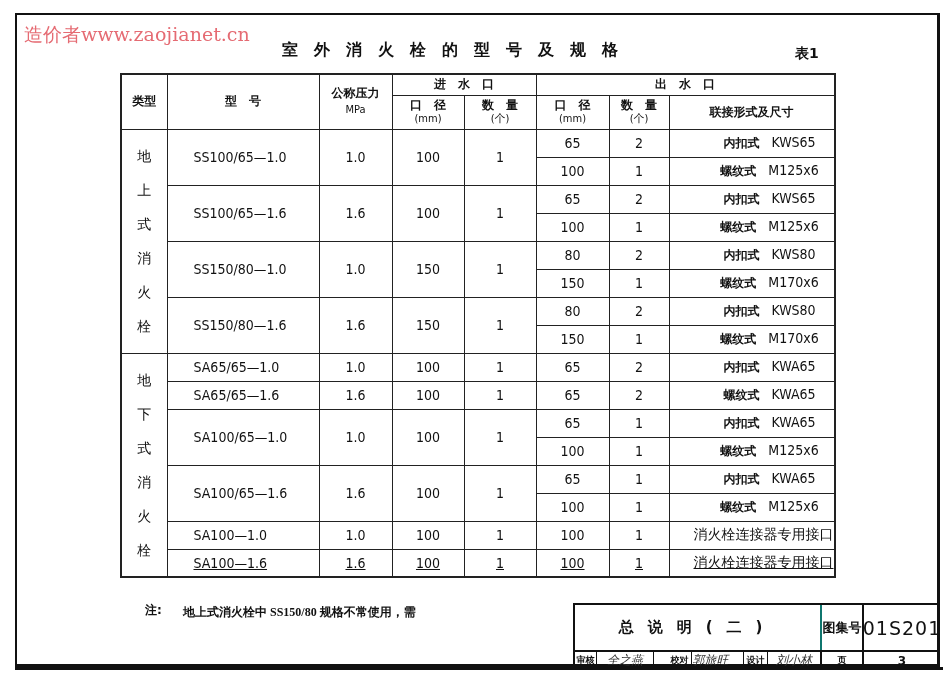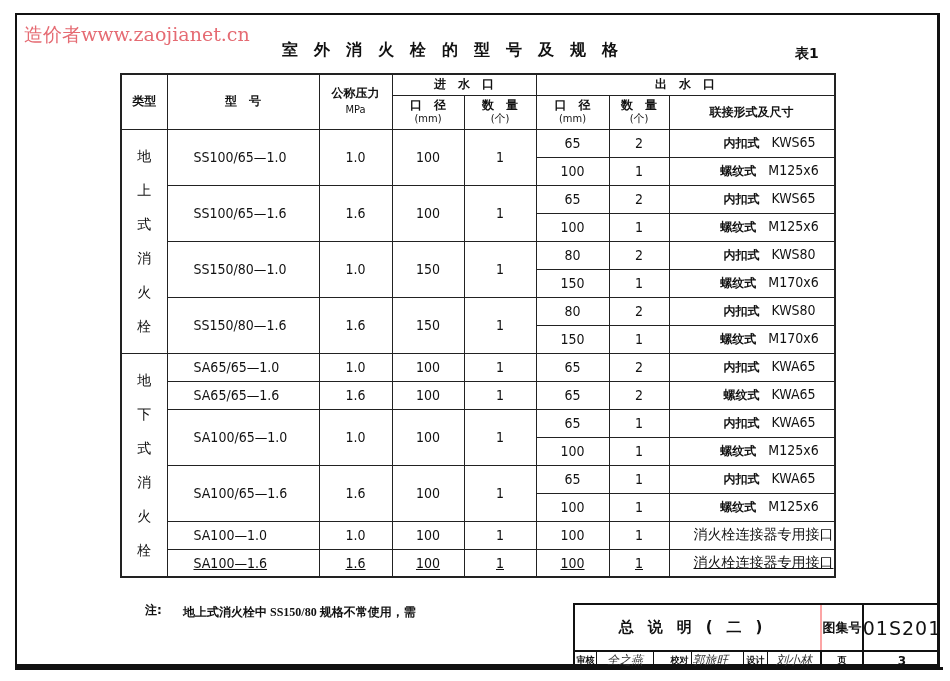--- a/index.html
+++ b/index.html
@@ -21,21 +21,21 @@
   .vert span{display:block;}
   .model{text-align:left !important;padding-left:26px !important;}
   .conn{text-align:right;padding-left:24px !important;white-space:nowrap;}
   .conn .kind{font-size:12px;font-weight:bold;display:inline-block;width:60px;}
   .conn .size{font-size:14px;}
   .special{font-size:12px;font-weight:bold;}
   .note{position:absolute;left:145px;top:598px;font-size:12px;font-weight:bold;line-height:28px;}
   .note .lbl{position:absolute;left:0;top:-2px;}
   .note .txt{position:absolute;left:38px;top:0;width:330px;font-family:Liberation Serif, serif;}
   .tb{position:absolute;left:573px;top:603px;width:367px;height:66px;border:2px solid #111;border-bottom:none;box-sizing:border-box;}
-  .tb .r1{position:absolute;left:0;top:0;width:247px;height:45px;border-right:2px solid #fca5a5;box-sizing:border-box;
+  .tb .r1{position:absolute;left:0;top:0;width:247px;height:45px;border-right:2px solid #0f766e;box-sizing:border-box;
           display:flex;align-items:center;justify-content:center;font-size:15px;font-weight:bold;letter-spacing:14px;}
   .tb .lab1{position:absolute;left:247px;top:0;width:42px;height:45px;border-right:2px solid #111;box-sizing:border-box;
           display:flex;align-items:center;justify-content:center;font-size:13px;font-weight:bold;}
   .tb .val1{position:absolute;left:289px;top:0;width:76px;height:45px;display:flex;align-items:center;justify-content:center;
           font-size:19px;letter-spacing:1px;}
   .tb .row2{position:absolute;left:0;top:45px;width:365px;height:19px;border-top:2px solid #111;box-sizing:border-box;padding-left:44px;}
   .tb .row2 .c{position:absolute;top:0;height:17px;border-right:1.5px solid #111;box-sizing:border-box;
           display:flex;align-items:center;justify-content:center;font-size:9px;font-weight:bold;}
   .tb .row2 .sig{font-family:"DejaVu Serif",serif;font-size:12px;font-weight:normal;font-style:italic;color:#333;}
   .tb .row2 .pg{font-size:12px;font-weight:bold;}

